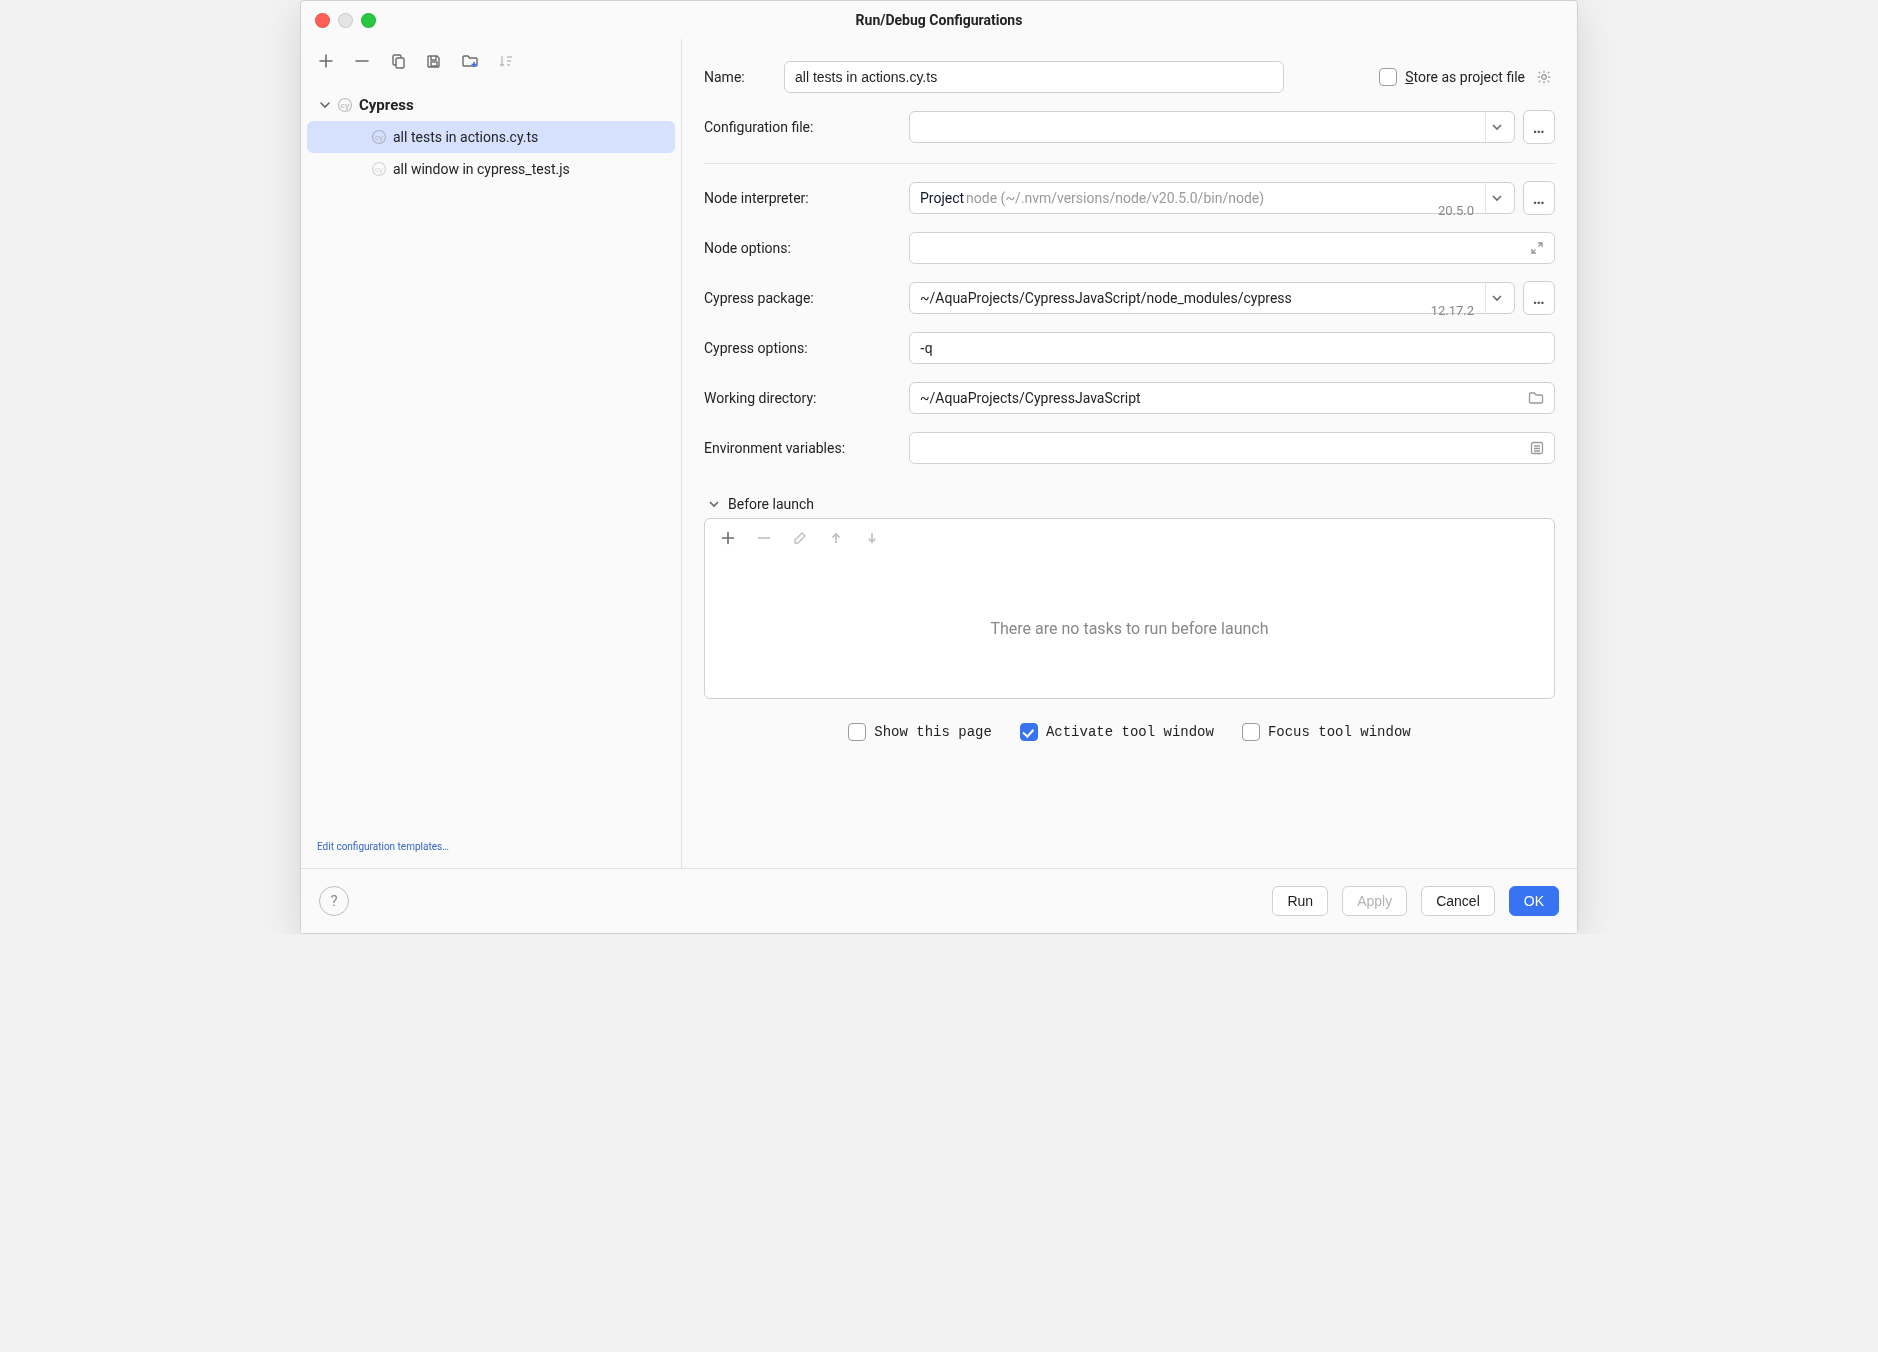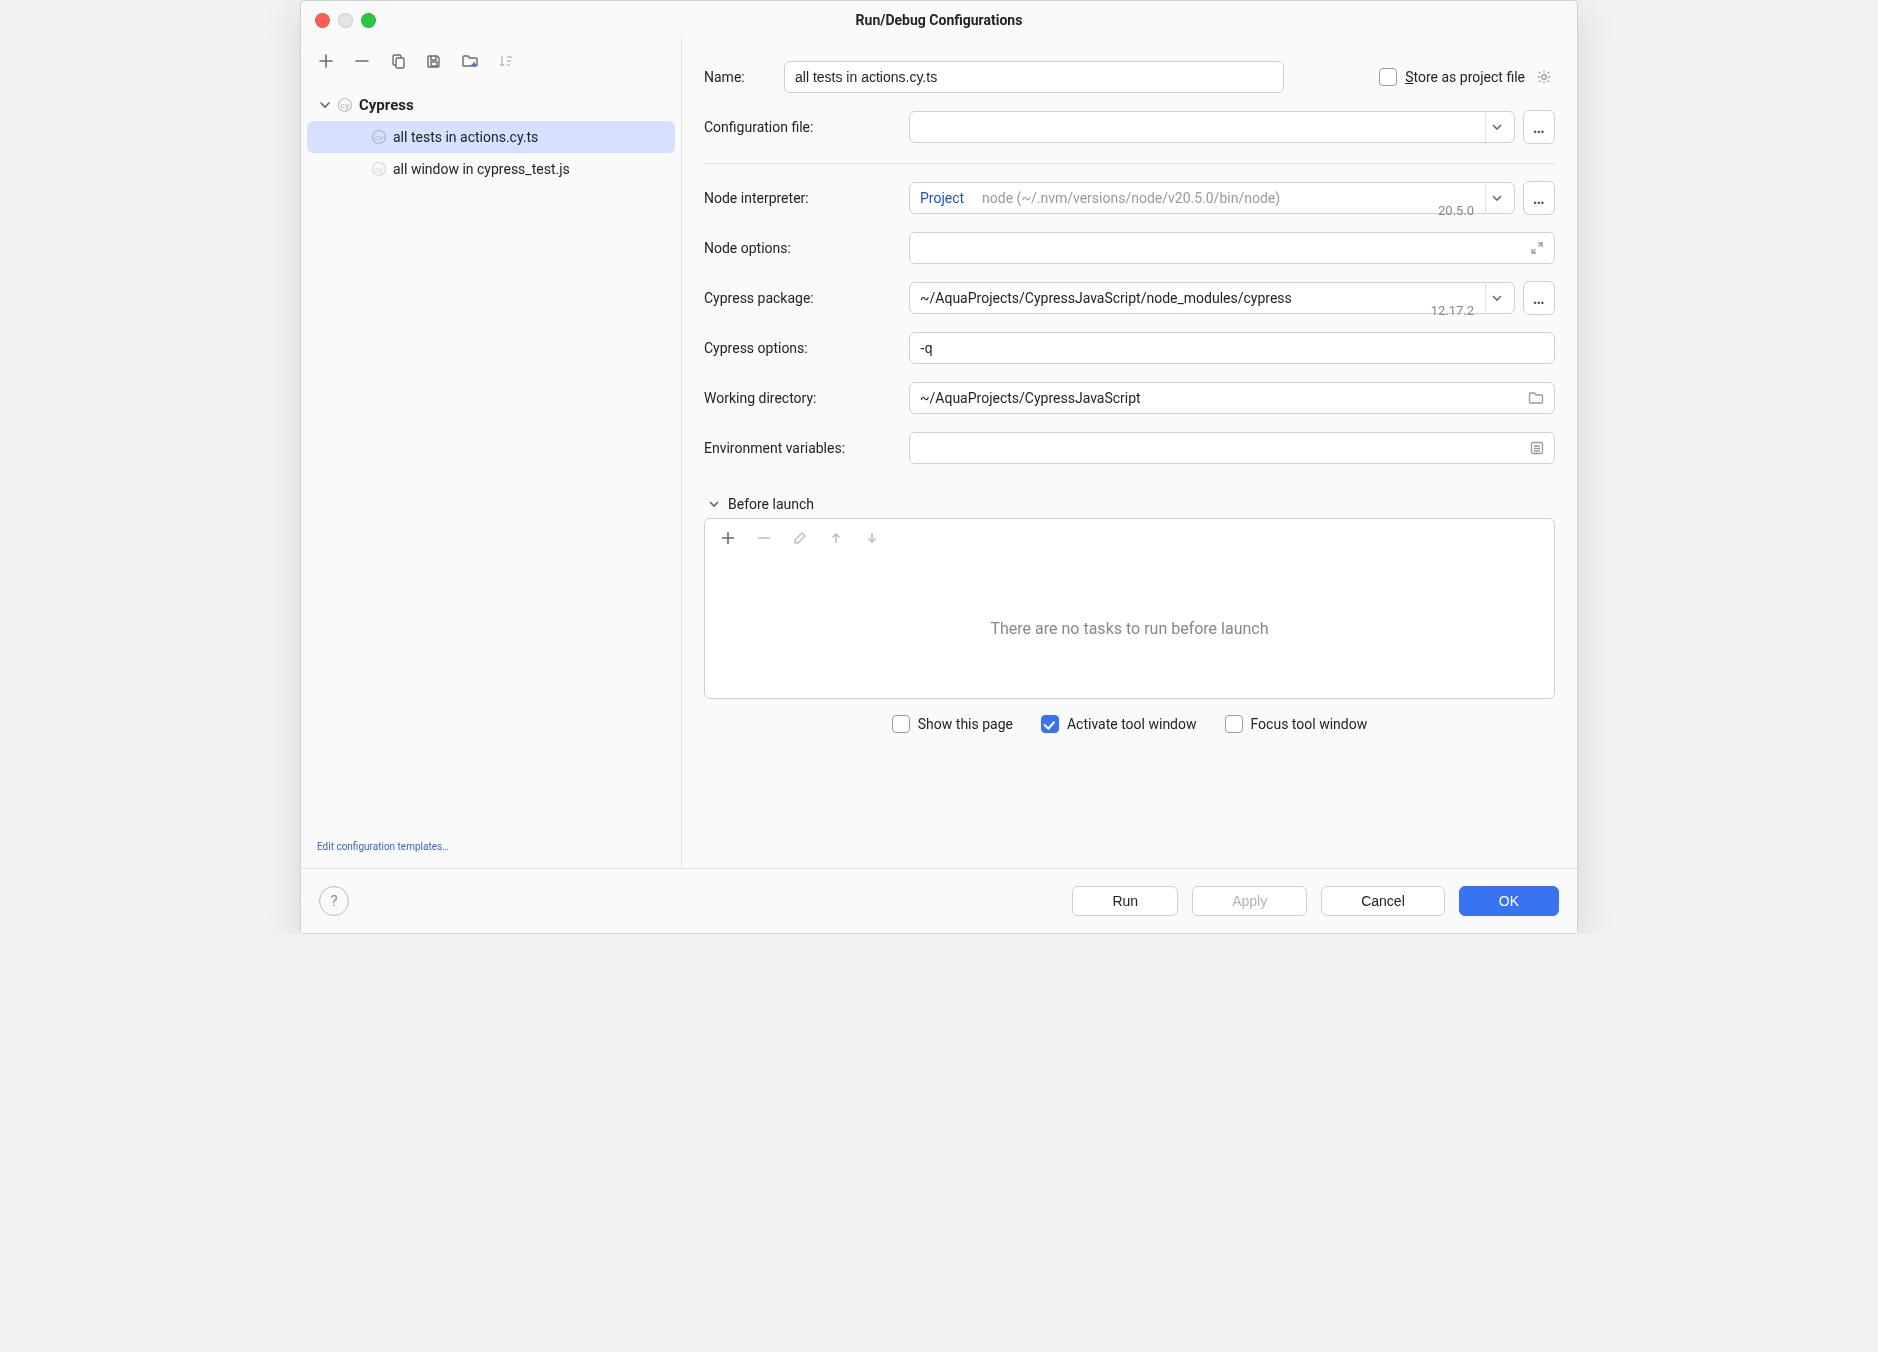--- a/index.html
+++ b/index.html
@@ -61,42 +61,42 @@
     width:100%;height:32px;border:1px solid var(--border);border-radius:var(--radius);
     background:#fff;font-size:14px;padding:0 10px;color:var(--text);box-sizing:border-box;
   }
   .combo{display:flex;align-items:center;position:relative;padding-right:28px;}
   .combo .chev{position:absolute;right:6px;top:0;bottom:0;display:flex;align-items:center;justify-content:center;width:22px;border-left:1px solid var(--border-light);color:#6b6b6b;}
   .combo .extra{margin-left:auto;color:#888;font-size:13px;padding-right:12px;margin-top:25px;}
   .valuebox{display:flex;align-items:center;justify-content:space-between;}
   .valuebox .right-icn{color:#8a8a8a;margin-left:8px;}
   .browse-btn{width:32px;height:32px;border:1px solid var(--border);border-radius:var(--radius);background:#fff;display:flex;align-items:center;justify-content:center;color:#555;font-weight:700;letter-spacing:1px;}
   .sep{height:1px;background:var(--border-light);margin:6px 0 14px 0;}
-  .node-int .prefix{font-weight:400;color:#1d4ed8;margin-right:18px;}
+  .node-int .prefix{font-weight:400;color:#0f172a;margin-right:2px;}
   .node-int .hint{color:#9a9a9a;}
   
   .top-right{margin-left:auto;display:flex;align-items:center;gap:8px;}
   .chk{width:16px;height:16px;border:1.5px solid #9c9c9c;border-radius:4px;display:inline-flex;align-items:center;justify-content:center;background:#fff;}
   .chk.checked{background:var(--accent);border-color:var(--accent);}
   .chk.checked::after{content:"";width:8px;height:5px;border:2px solid #fff;border-top:none;border-right:none;transform:rotate(-48deg) translate(0,-1px);}
   .lbl-inline{font-size:14px;}
   .lbl-inline u{text-decoration:underline;}
   
   .bl-title{display:flex;align-items:center;gap:8px;font-size:14px;font-weight:400;margin:18px 0 6px 4px;}
   .bl-title .chev{color:#666;}
   .bl-box{border:1px solid var(--border);border-radius:var(--radius);background:#fff;display:flex;flex-direction:column;}
   .bl-toolbar{height:30px;display:flex;align-items:center;gap:14px;padding:4px 12px;border-bottom:1px solid #fff;}
   .bl-empty{height:140px;display:flex;align-items:center;justify-content:center;color:#888;font-size:16px;}
-  .bl-options{display:flex;justify-content:center;gap:28px;margin-top:16px;}
+  .bl-options{display:flex;justify-content:center;gap:28px;margin-top:24px;font-family:Liberation Mono, monospace;}
   .bl-options .opt{display:flex;align-items:center;gap:8px;font-size:14px;}
   
   .footer{height:64px;border-top:1px solid var(--border-light);display:flex;align-items:center;padding:0 18px;gap:14px;background:var(--bg);}
   .help{width:28px;height:28px;border:1.5px solid #bdbdbd;border-radius:50%;display:flex;align-items:center;justify-content:center;color:#8a8a8a;font-size:15px;}
   .footer .spacer{flex:1;}
-  .btn{height:30px;padding:0 39px;border-radius:var(--radius);border:1px solid var(--border);background:#fff;font-size:14px;color:#222;}
+  .btn{height:30px;padding:0 14px;border-radius:var(--radius);border:1px solid var(--border);background:#fff;font-size:14px;color:#222;}
   .btn:disabled{color:var(--disabled-text);}
   .btn.primary{background:var(--accent);border-color:var(--accent);color:#fff;font-weight:500;}
   svg{display:block;}
   .muted-icn{color:#bdbdbd;}
 </style>
 </head>
 <body>
 
 <div class="window">
   <div class="titlebar">

